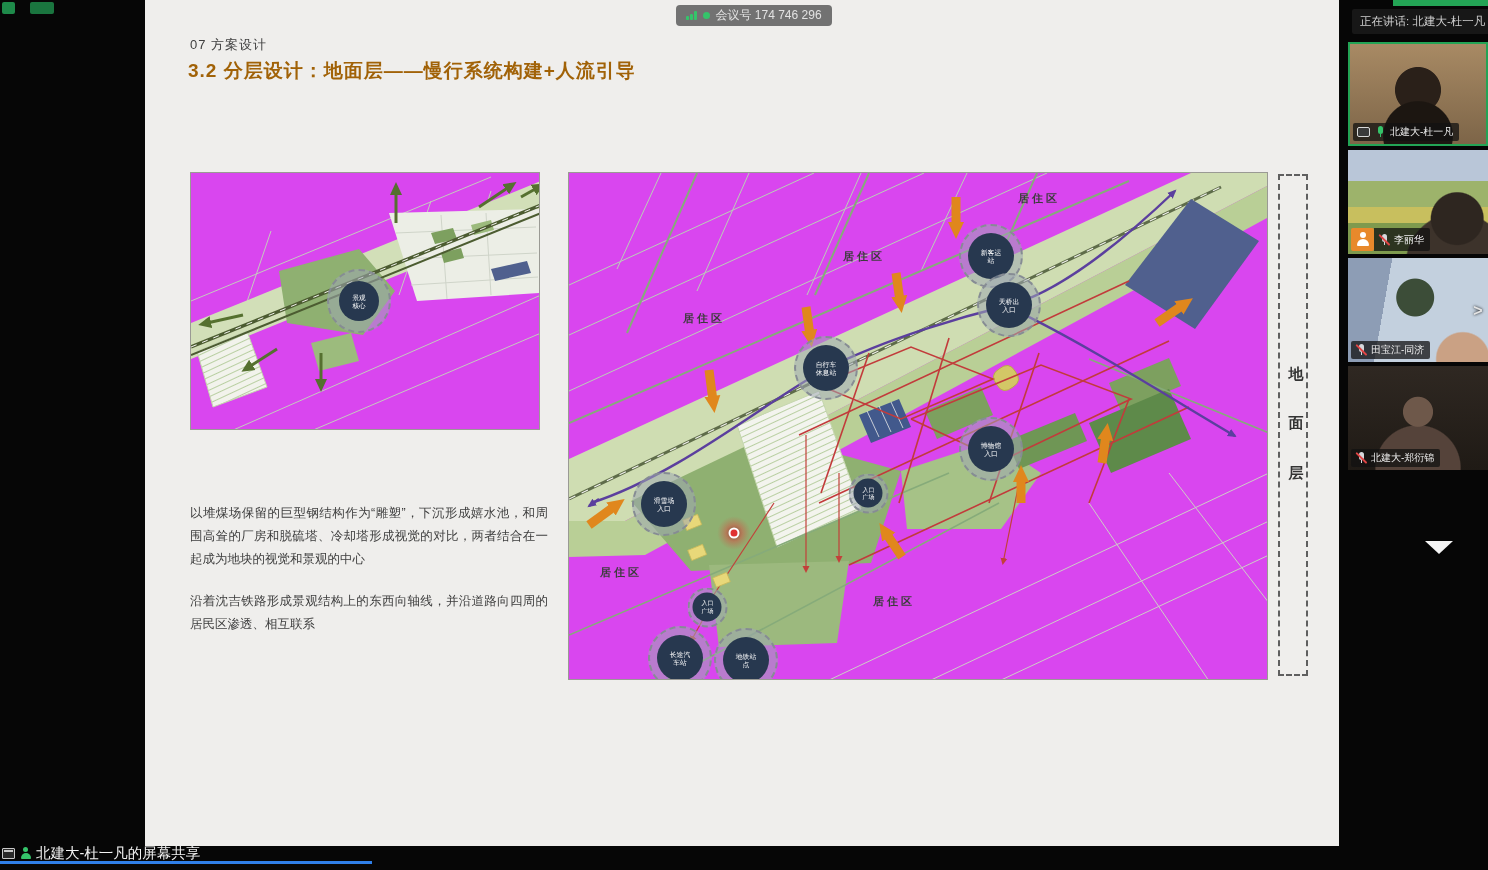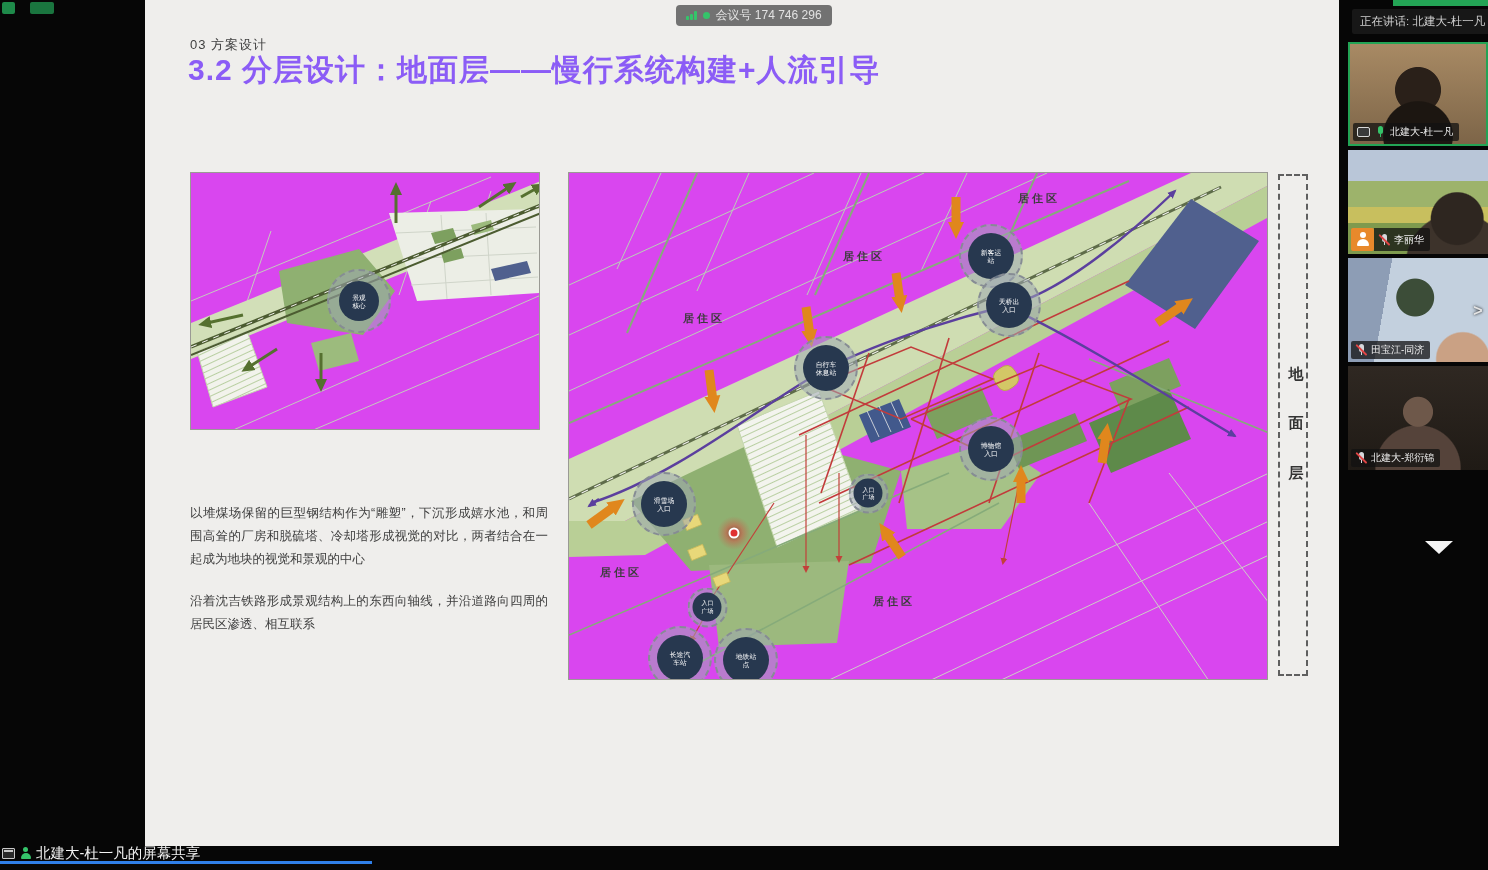--- a/index.html
+++ b/index.html
@@ -9,21 +9,21 @@
     overflow:hidden; font-family:"Liberation Sans","DejaVu Sans",sans-serif;
   }
   
   .corner-deco i{position:absolute; background:#1e8a4a; display:block;}
   .corner-deco .d1{left:2px;top:2px;width:13px;height:12px;border-radius:2px;}
   .corner-deco .d2{left:30px;top:2px;width:24px;height:12px;border-radius:2px;opacity:.85;}
 
   
   .slide{position:absolute; left:145px; top:0; width:1194px; height:846px; background:#efeeec; overflow:hidden;}
   .kicker{position:absolute; left:45px; top:36px; font-size:13px; color:#3f3f3f; letter-spacing:1px;}
-  .slide-title{position:absolute; left:43px; top:50px; font-size:30px; font-weight:700; color:#8b5cf6; letter-spacing:1px; white-space:nowrap;}
+  .slide-title{position:absolute; left:43px; top:58px; font-size:19px; font-weight:700; color:#a16207; letter-spacing:1px; white-space:nowrap;}
   .para{position:absolute; left:45px; width:358px; font-size:12.5px; color:#3d3d3d; line-height:1.85; text-align:justify;}
   .p1{top:502px;} .p2{top:590px;}
 
   .map-box{position:absolute; background:#d946ef; border:1px solid #9a9a94; overflow:hidden;}
   .small-map{left:45px; top:172px; width:350px; height:258px;}
   .main-map{left:423px; top:172px; width:700px; height:508px;}
   .map-box svg{position:absolute; left:0; top:0;}
 
   .area-label{position:absolute; transform:translate(-50%,-50%); font-size:11px; font-weight:700; color:#3c3c3c; letter-spacing:3px; white-space:nowrap;}
 
@@ -113,21 +113,21 @@
 <body>
 
 <div id="stage">
 
   <div class="corner-deco">
       <i class="d1"></i>
       <i class="d2"></i>
     </div>
 
   <div class="slide">
-    <div class="kicker">03 方案设计</div>
+    <div class="kicker">07 方案设计</div>
     <div class="slide-title">3.2 分层设计：地面层——慢行系统构建+人流引导</div>
 
     <div class="map-box small-map">
       <svg width="350" height="258" viewBox="0 0 350 258">
         <defs>
           <pattern id="hatch2" width="6" height="6" patternUnits="userSpaceOnUse" patternTransform="rotate(65)">
             <rect width="6" height="6" fill="#f2f3ec"></rect>
               <line x1="0" y1="0" x2="0" y2="6" stroke="#b9cfa2" stroke-width="2"></line>
           </pattern>
           <marker id="mg" markerUnits="userSpaceOnUse" markerWidth="14" markerHeight="14" refX="4" refY="7" orient="auto">

